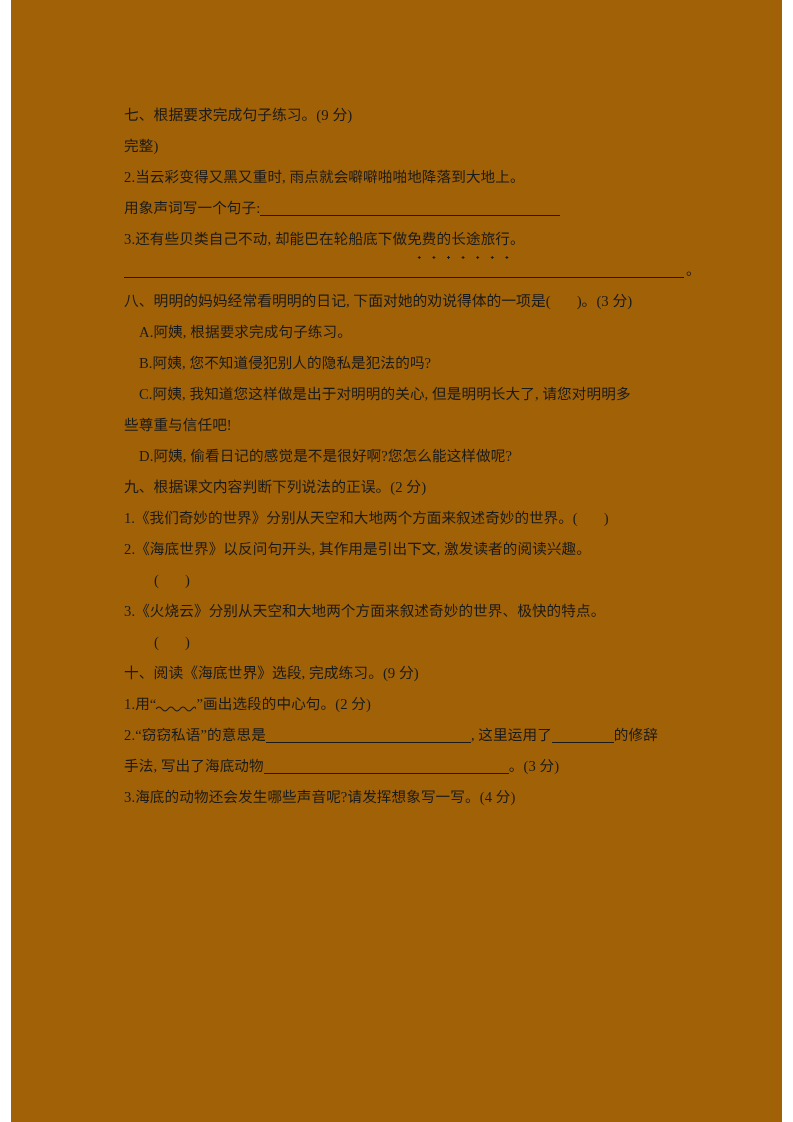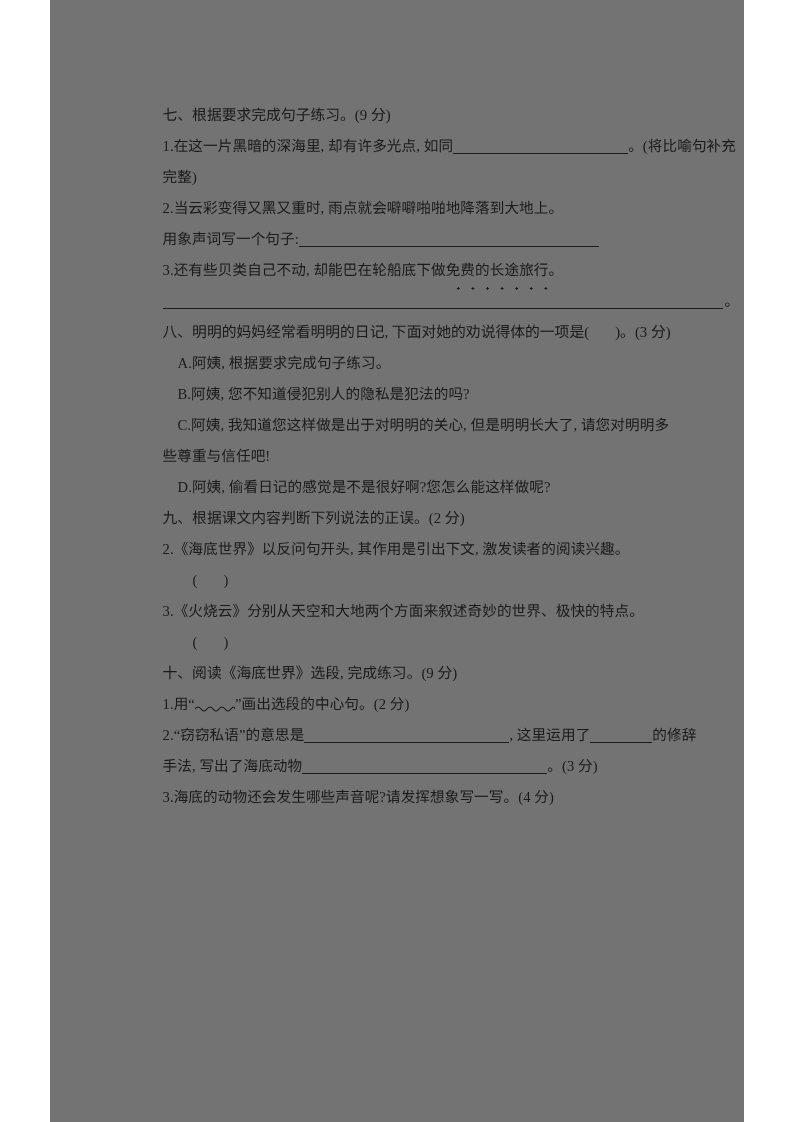--- a/index.html
+++ b/index.html
@@ -4,24 +4,24 @@
 <title>语文试卷</title>
 <style>
   html, body {
     margin: 0;
     padding: 0;
     background: #ffffff;
   }
 
   .page {
     position: relative;
-    width: 694px;
+    width: 771px;
     height: 1122px;
     margin: 0 auto;
-    background: #737373;
+    background: #a16207;
     font-family: "Liberation Serif", "DejaVu Serif", serif;
     color: #1a1a1a;
     overflow: hidden;
   }
 
   .sheet {
     position: absolute;
     left: 113px;
     top: 100px;
     width: 568px;
@@ -102,23 +102,20 @@
   }
 </style>
 </head>
 <body>
 
 <div class="page">
   <div class="sheet">
 
     <div class="sec-head">七、根据要求完成句子练习。(9 分)</div>
 
-    <div class="line">
-      <span>1.</span><span>在这一片黑暗的深海里, 却有许多光点, 如同</span><span class="blank b-md"></span><span>。(将比喻句补充</span>
-    </div>
     <div class="line">完整)</div>
 
     <div class="line">
       <span>2.</span><span>当云彩变得又黑又重时, 雨点就会噼噼啪啪地降落到大地上。</span>
     </div>
     <div class="line">
       <span>用象声词写一个句子:</span><span class="blank b-xxl"></span>
     </div>
 
     <div class="line">
@@ -141,20 +138,23 @@
     <div class="line indent1">
       <span>C.</span><span>阿姨, 我知道您这样做是出于对明明的关心, 但是明明长大了, 请您对明明多</span>
     </div>
     <div class="line">些尊重与信任吧!</div>
     <div class="line indent1">
       <span>D.</span><span>阿姨, 偷看日记的感觉是不是很好啊?您怎么能这样做呢?</span>
     </div>
 
     <div class="sec-head">九、根据课文内容判断下列说法的正误。(2 分)</div>
 
+    <div class="line paren-gap">
+      <span>1.</span><span>《我们奇妙的世界》分别从天空和大地两个方面来叙述奇妙的世界。</span>(<span class="gap"></span>)
+    </div>
 
     <div class="line">
       <span>2.</span><span>《海底世界》以反问句开头, 其作用是引出下文, 激发读者的阅读兴趣。</span>
     </div>
     <div class="line indent2 paren-gap">
       (<span class="gap"></span>)
     </div>
 
     <div class="line">
       <span>3.</span><span>《火烧云》分别从天空和大地两个方面来叙述奇妙的世界、极快的特点。</span>

